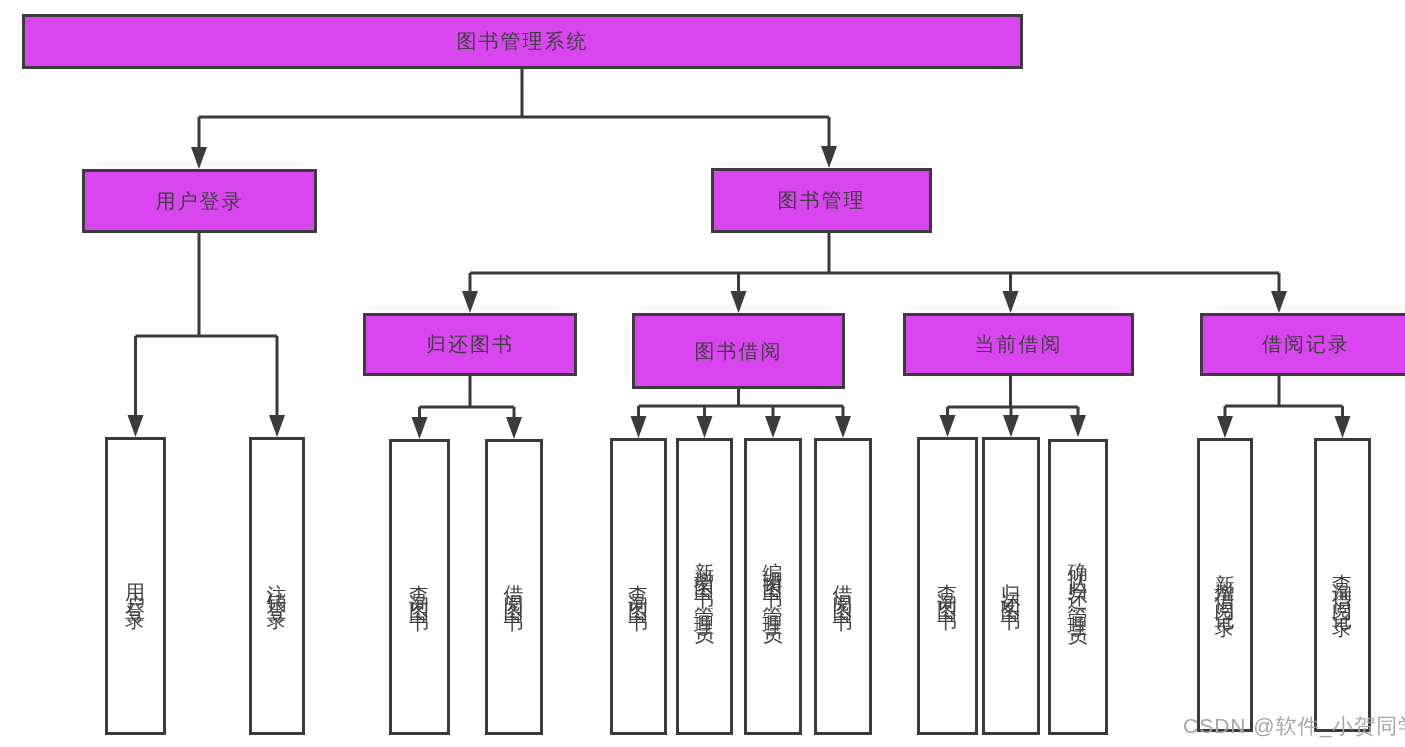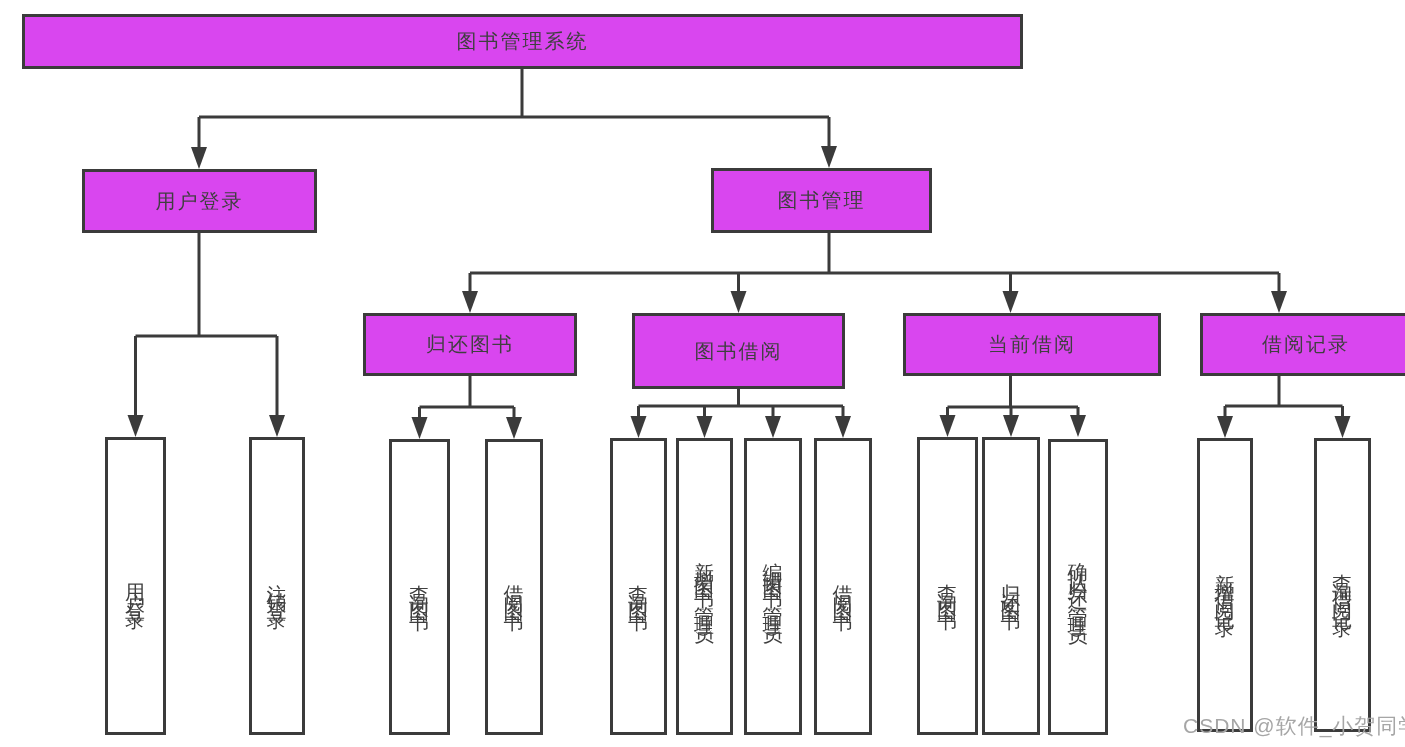--- a/index.html
+++ b/index.html
@@ -110,21 +110,21 @@
     <polygon points="1334.5,416 1350.5,416 1342.5,438"></polygon>
   </svg>
 
   <div class="node-h" style="left:22px; top:14px; width:1001px; height:55px;">图书管理系统</div>
 
   <div class="node-h" style="left:82px; top:169px; width:235px; height:64px;">用户登录</div>
   <div class="node-h" style="left:711px; top:168px; width:221px; height:65px;">图书管理</div>
 
   <div class="node-h" style="left:363px; top:313px; width:214px; height:63px;">归还图书</div>
   <div class="node-h" style="left:632px; top:313px; width:213px; height:76px;">图书借阅</div>
-  <div class="node-h" style="left:903px; top:313px; width:258px; height:63px;">当前借阅</div>
+  <div class="node-h" style="left:903px; top:313px; width:231px; height:63px;">当前借阅</div>
   <div class="node-h" style="left:1173px; top:313px; width:212px; height:63px;margin-left:27px;">借阅记录</div>
 
   <div class="node-v" style="left:105px; top:437px; width:61px; height:298px;">用户登录</div>
   <div class="node-v" style="left:249px; top:437px; width:56px; height:298px;">注销登录</div>
 
   <div class="node-v" style="left:389px; top:439px; width:61px; height:296px;">查询图书</div>
   <div class="node-v" style="left:485px; top:439px; width:58px; height:296px;">借阅图书</div>
 
   <div class="node-v" style="left:610px; top:438px; width:57px; height:297px;">查询图书</div>
   <div class="node-v" style="left:676px; top:438px; width:57px; height:297px;">新增图书（管理员）</div>

